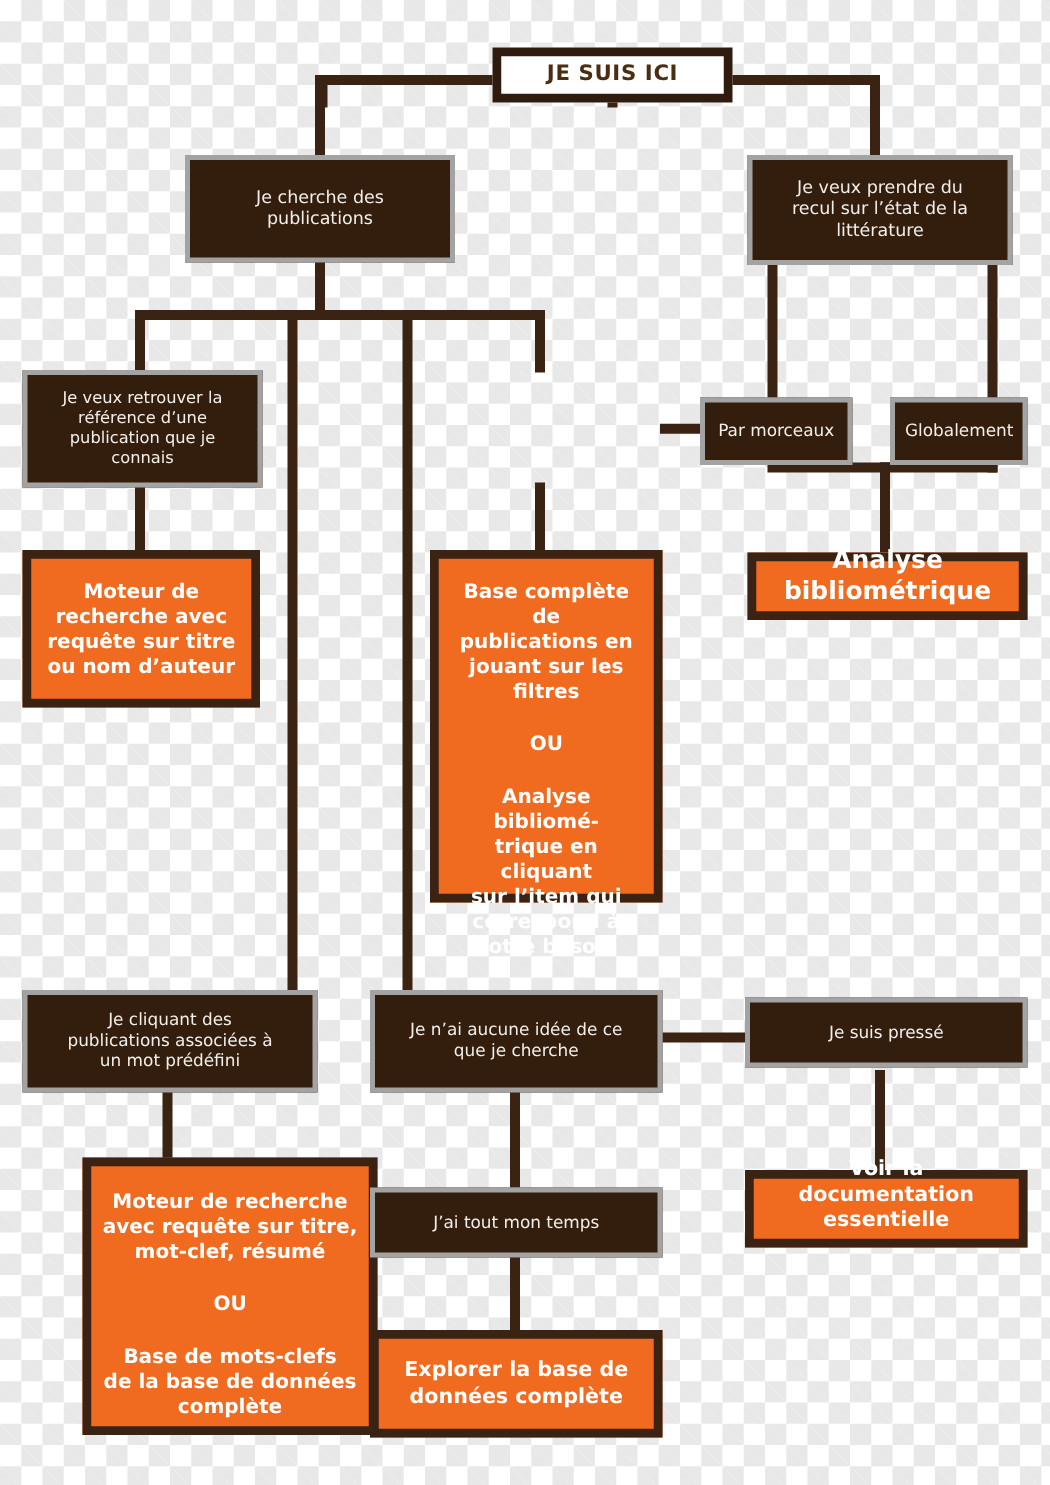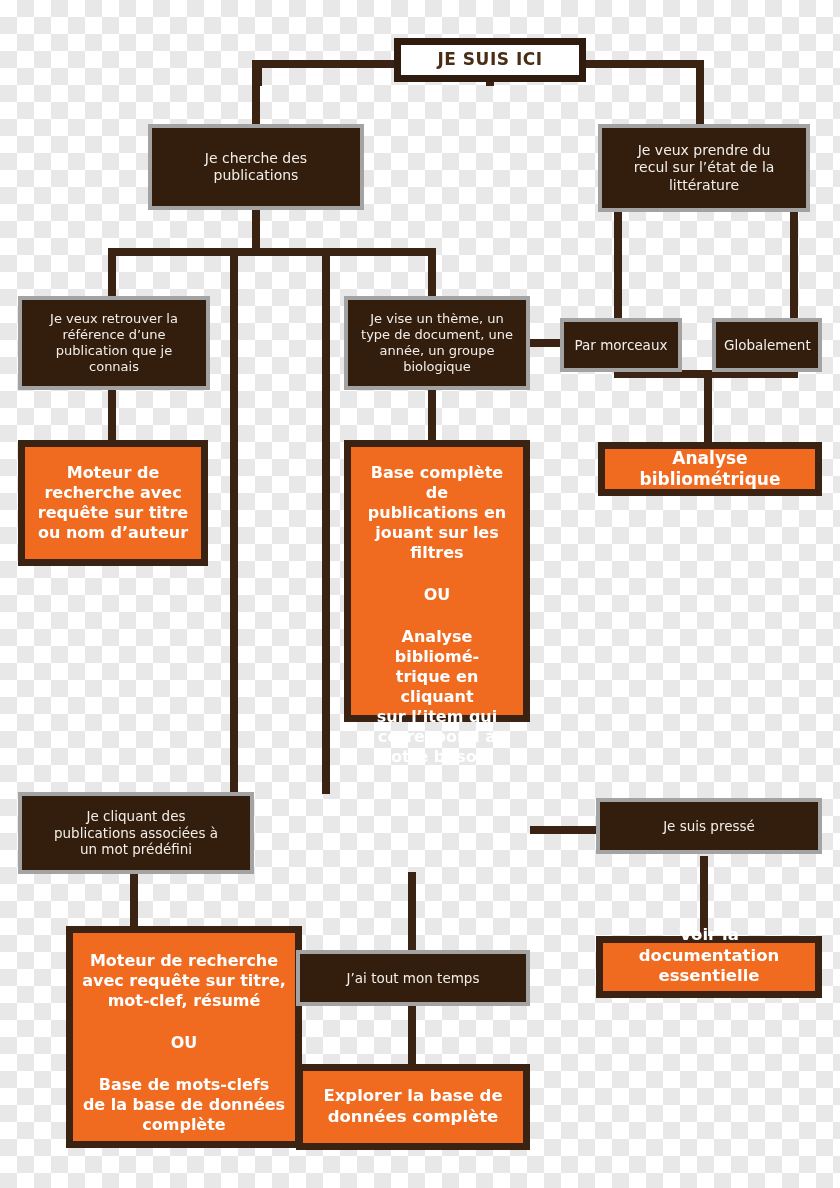--- a/index.html
+++ b/index.html
@@ -139,26 +139,20 @@
 littérature</span>
   </div>
 
   <div class="node question" style="left:18px; top:296px; width:192px; height:94px; font-size:13px;">
     <span class="txt">Je veux retrouver la
 référence d’une
 publication que je
 connais</span>
   </div>
 
-  <div class="node question" style="left:344px; top:296px; width:186px; height:94px; font-size:13px;">
-    <span class="txt">Je vise un thème, un
-type de document, une
-année, un groupe
-biologique</span>
-  </div>
 
   <div class="node question" style="left:560px; top:318px; width:122px; height:54px; font-size:13.5px;">
     <span class="txt">Par morceaux</span>
   </div>
 
   <div class="node question" style="left:712px; top:318px; width:110px; height:54px; font-size:13.5px;">
     <span class="txt">Globalement</span>
   </div>
 
   <div class="node answer" style="left:18px; top:440px; width:190px; height:126px; font-size:16px;">
@@ -174,30 +168,34 @@
 jouant sur les
 filtres</span>
     <span class="txt" style="margin-top:22px;">OU</span>
     <span class="txt" style="margin-top:22px;">Analyse bibliomé-
 trique en cliquant
 sur l’item qui
 correspond à
 votre besoin</span>
   </div>
 
-  <div class="node answer" style="left:598px; top:442px; width:224px; height:54px; font-size:17px;">
+  <div class="node answer" style="left:598px; top:442px; width:224px; height:54px; font-size:20px;align-items:flex-end;">
     <span class="txt">Analyse bibliométrique</span>
   </div>
 
   <div class="node question" style="left:18px; top:792px; width:236px; height:82px; font-size:13.5px;">
     <span class="txt">Je cliquant des
 publications associées à
 un mot prédéfini</span>
   </div>
 
+  <div class="node question" style="left:296px; top:792px; width:234px; height:82px; font-size:13.5px;">
+    <span class="txt">Je n’ai aucune idée de ce
+que je cherche</span>
+  </div>
 
   <div class="node question" style="left:596px; top:798px; width:226px; height:56px; font-size:13.5px;">
     <span class="txt">Je suis pressé</span>
   </div>
 
   <div class="node answer" style="left:18px; top:926px; width:236px; height:222px; font-size:16px; flex-direction:column; justify-content:flex-start; padding-top:18px;margin-left:48px;">
     <span class="txt">Moteur de recherche
 avec requête sur titre,
 mot-clef, résumé</span>
     <span class="txt" style="margin-top:22px;">OU</span>

